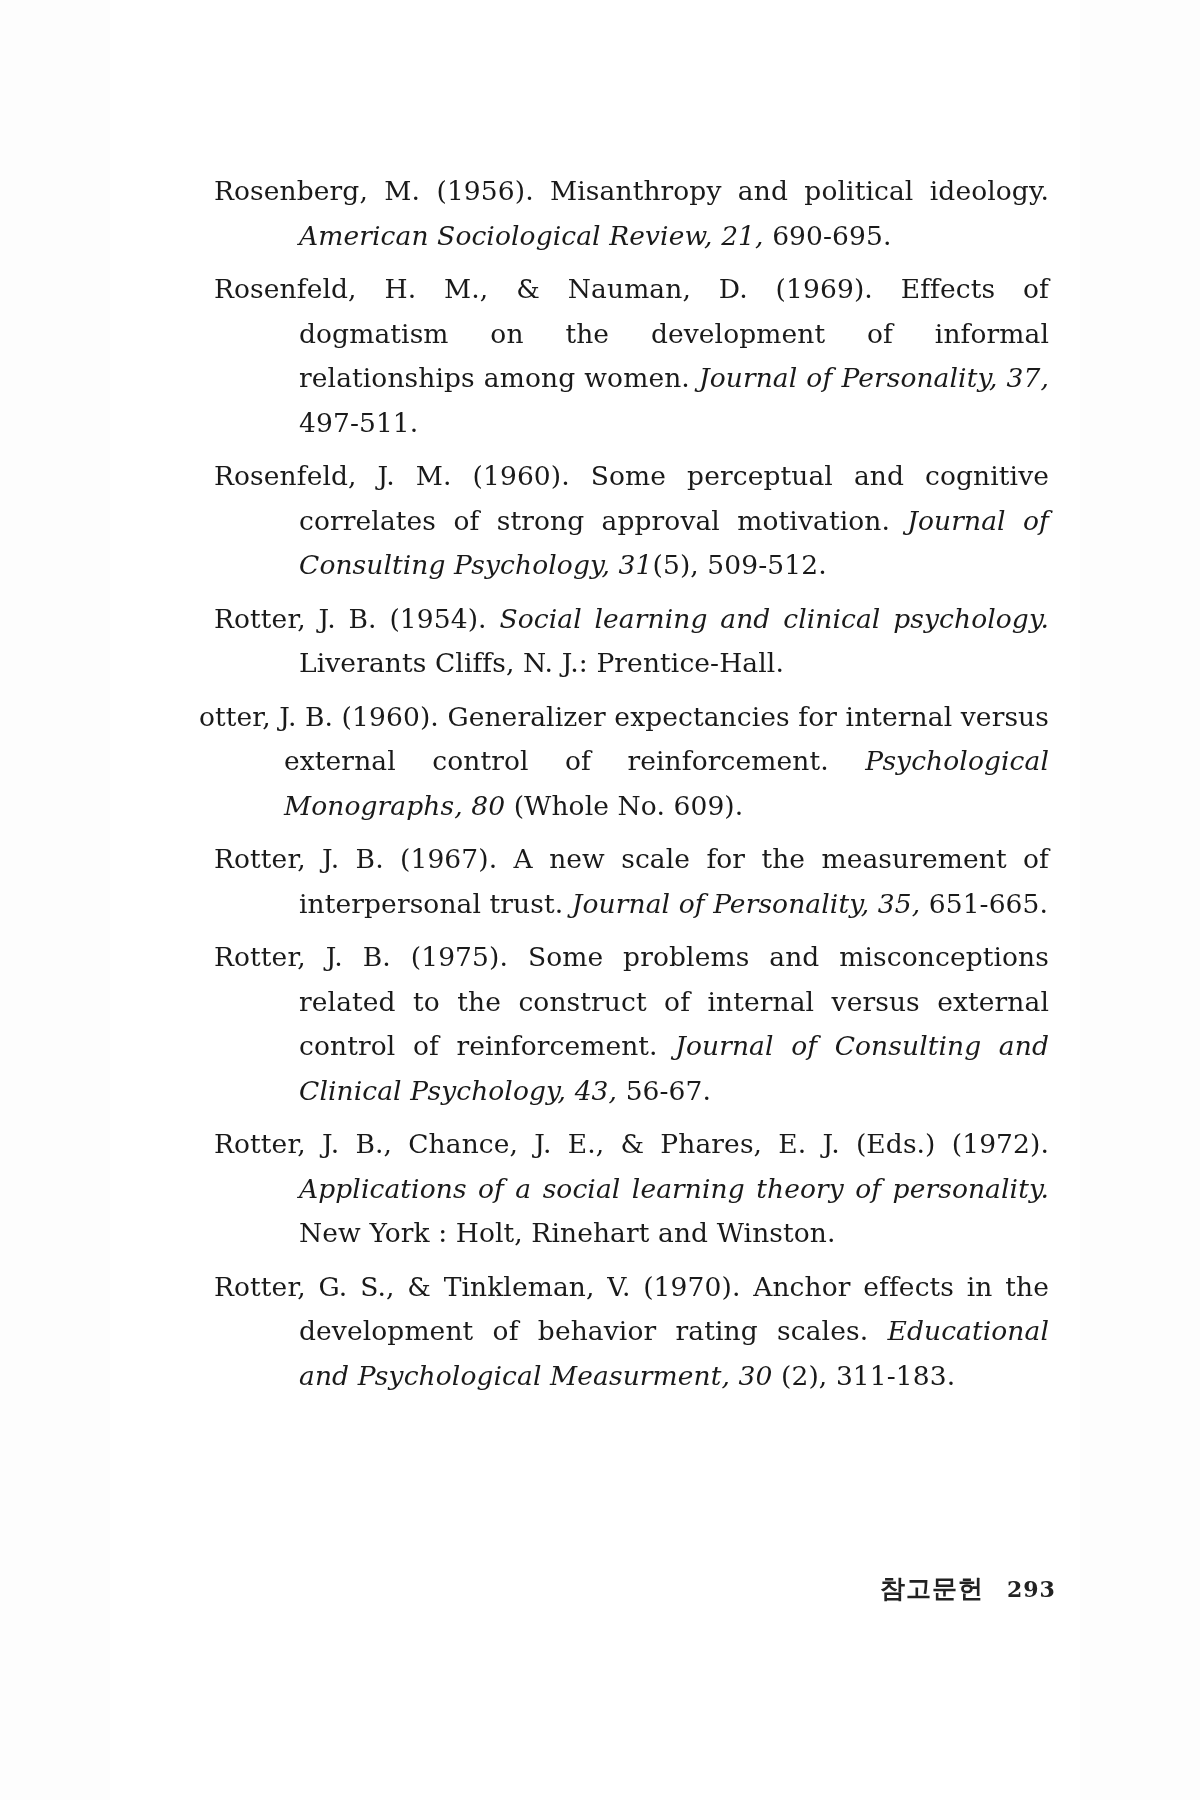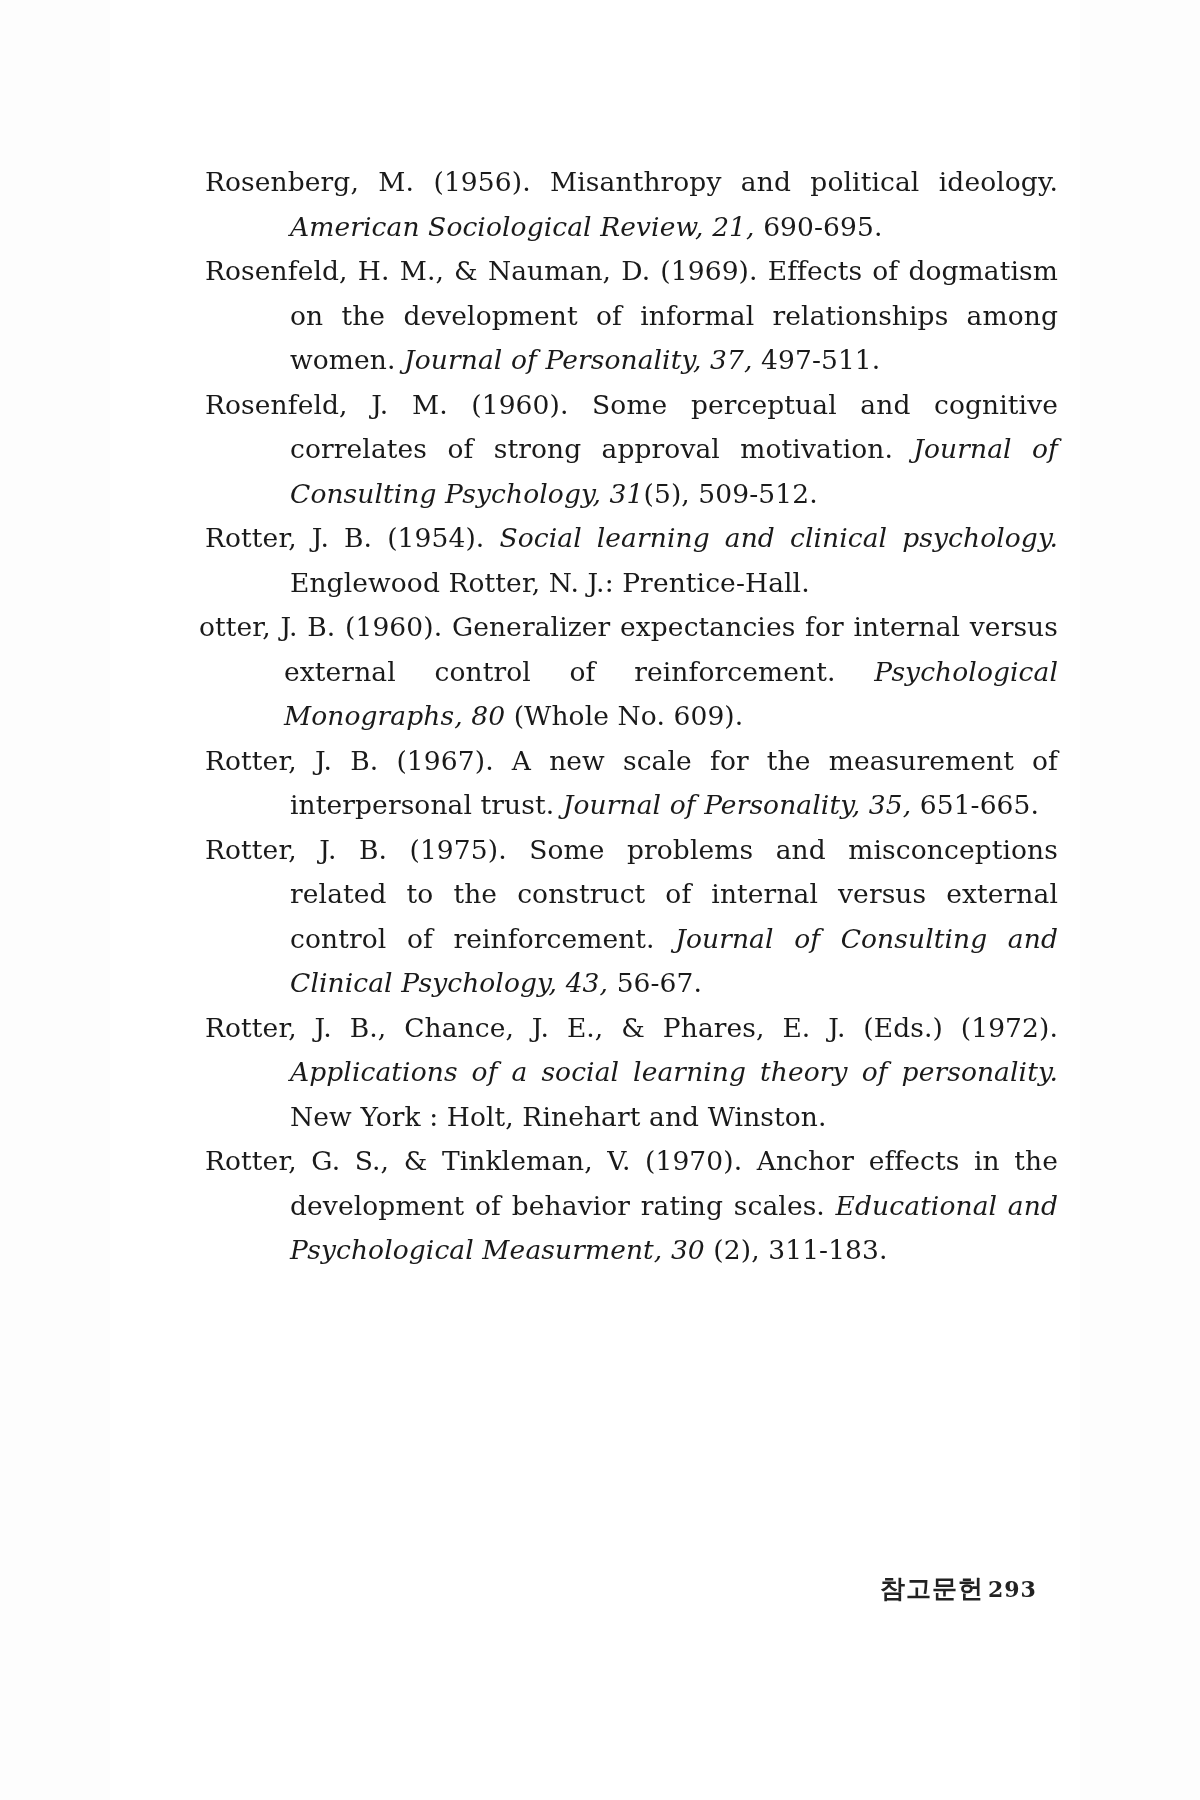--- a/index.html
+++ b/index.html
@@ -21,45 +21,45 @@
     top: 160px;
     width: 853px;
     font-size: 26.5px;
     line-height: 44.5px;
     letter-spacing: 0.1px;
   }
   .ref {
     padding-left: 85px;
     text-indent: -85px;
     text-align: justify;
-    margin: 0;
+    margin: 9px;
   }
   .ref i { font-style: italic; }
   .ref.pull { margin-left: -6px; }
   .footer {
     position: absolute;
     left: 880px;
     top: 1572px;
     font-size: 25px;
     font-weight: bold;
     color: #222;
     letter-spacing: 1px;
   }
-  .footer .pg { margin-left: 4px; font-size: 22px; }
+  .footer .pg { margin-left: 23px; font-size: 22px; }
 </style>
 </head>
 <body>
 
 <div class="page-shade"></div>
 
 <div class="refs" id="refs">
     <p class="ref"><span>Rosenberg, M. (1956). Misanthropy and political ideology. </span><i>American Sociological Review, 21,</i><span> 690-695.</span></p>
     <p class="ref"><span>Rosenfeld, H. M., &amp; Nauman, D. (1969). Effects of dogmatism on the development of informal relationships among women. </span><i>Journal of Personality, 37,</i><span> 497-511.</span></p>
     <p class="ref"><span>Rosenfeld, J. M. (1960). Some perceptual and cognitive correlates of strong approval motivation. </span><i>Journal of Consulting Psychology, 31</i><span>(5), 509-512.</span></p>
-    <p class="ref"><span>Rotter, J. B. (1954). </span><i>Social learning and clinical psychology.</i><span> Englewood Rotter, N. J.: Prentice-Hall.</span></p>
+    <p class="ref"><span>Rotter, J. B. (1954). </span><i>Social learning and clinical psychology.</i><span> Liverants Cliffs, N. J.: Prentice-Hall.</span></p>
     <p class="ref pull"><span>otter, J. B. (1960). Generalizer expectancies for internal versus external control of reinforcement. </span><i>Psychological Monographs, 80</i><span> (Whole No. 609).</span></p>
     <p class="ref"><span>Rotter, J. B. (1967). A new scale for the measurement of interpersonal trust. </span><i>Journal of Personality, 35,</i><span> 651-665.</span></p>
     <p class="ref"><span>Rotter, J. B. (1975). Some problems and misconceptions related to the construct of internal versus external control of reinforcement. </span><i>Journal of Consulting and Clinical Psychology, 43,</i><span> 56-67.</span></p>
     <p class="ref"><span>Rotter, J. B., Chance, J. E., &amp; Phares, E. J. (Eds.) (1972). </span><i>Applications of a social learning theory of personality.</i><span> New York : Holt, Rinehart and Winston.</span></p>
     <p class="ref"><span>Rotter, G. S., &amp; Tinkleman, V. (1970). Anchor effects in the development of behavior rating scales. </span><i>Educational and Psychological Measurment, 30</i><span> (2), 311-183.</span></p>
   </div>
 
 <div class="footer">
   <span>참고문헌</span><span class="pg">293</span>
 </div>

